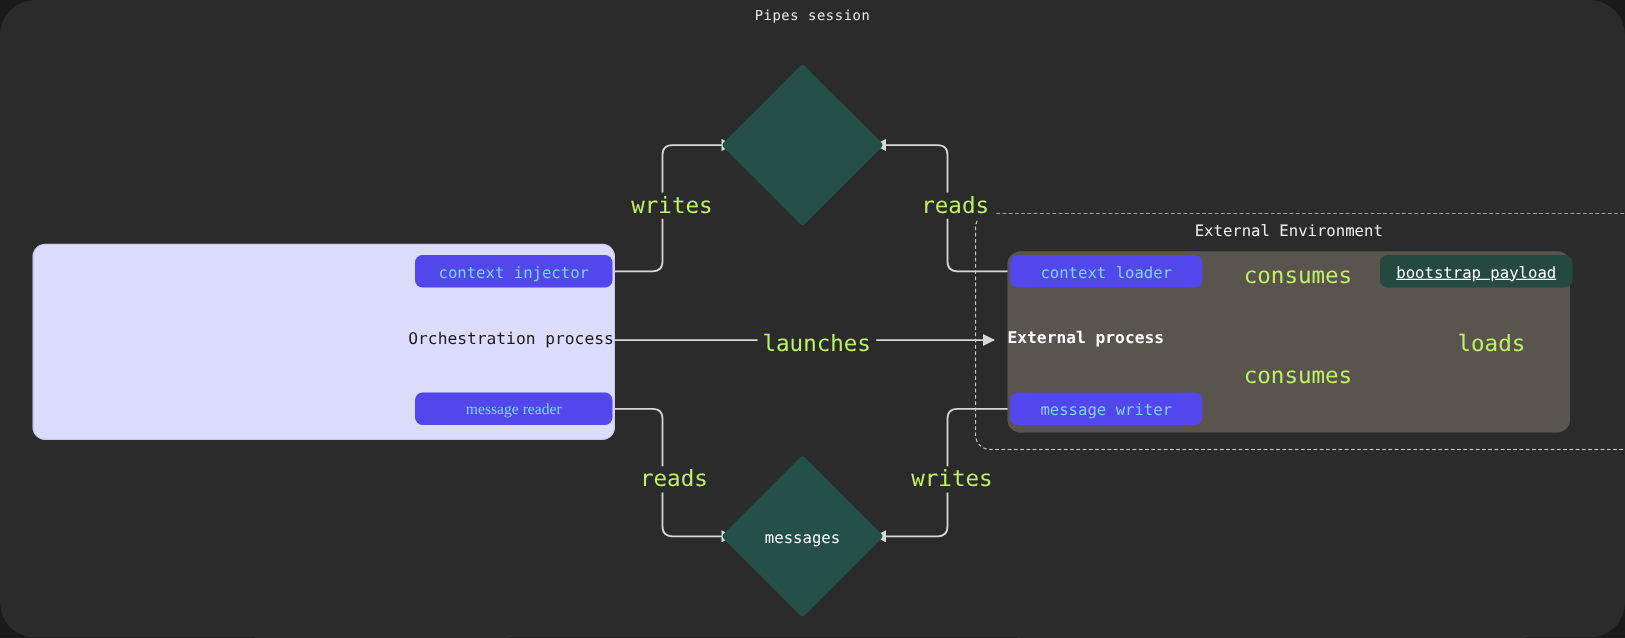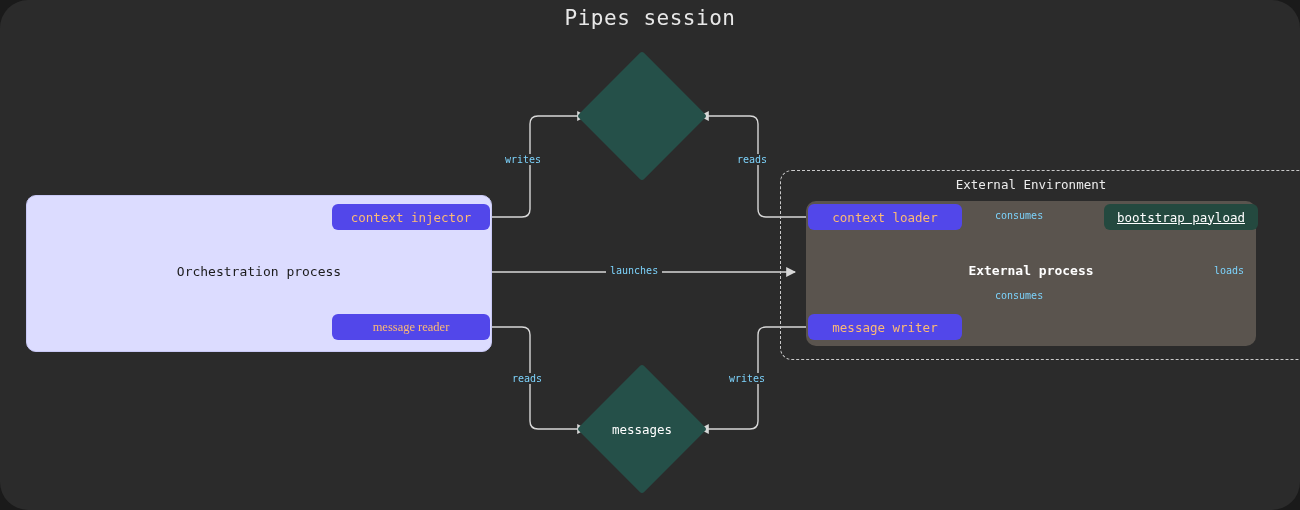--- a/index.html
+++ b/index.html
@@ -26,40 +26,40 @@
     width: 1300px;
     height: 510px;
   }
   .title {
     position: absolute;
     left: 0;
     top: 6px;
     width: 1300px;
     text-align: center;
     color: #e8e8e8;
-    font-size: 21px;
+    font-size: 11px;
     letter-spacing: 0.5px;
   }
   
   .cluster-orch {
     position: absolute;
     left: 26px;
     top: 195px;
     width: 464px;
     height: 155px;
     background: #dcdcff;
     border: 1.5px solid #c8c8f5;
     border-radius: 10px;
   }
   .cluster-orch-label {
     position: absolute;
     left: 0;
     top: 68px;
     width: 464px;
-    text-align: center;
+    text-align: right;
     color: #1b1b1b;
     font-size: 13px;
   }
   
   .cluster-env {
     position: absolute;
     left: 780px;
     top: 170px;
     width: 500px;
     height: 188px;
@@ -84,39 +84,38 @@
     width: 450px;
     height: 145px;
     background: #5a544e;
     border-radius: 10px;
   }
   .cluster-proc-label {
     position: absolute;
     left: 0;
     top: 62px;
     width: 450px;
-    text-align: center;
     color: #ffffff;
     font-size: 13px;
     font-weight: bold;
   }
   
   .node {
     position: absolute;
     display: flex;
     align-items: center;
     justify-content: center;
     font-size: 12.5px;
     border-radius: 6px;
     white-space: nowrap;
     box-sizing: border-box;
   }
   .node.op {
     background: #5247ea;
-    color: #fdba74;
+    color: #7dd3fc;
     height: 26px;
   }
   .node.payload {
     background: #24493f;
     color: #ffffff;
     height: 26px;
   }
   
   .diamond {
     position: absolute;
@@ -129,22 +128,22 @@
   .diamond-label {
     position: absolute;
     text-align: center;
     color: #ffffff;
     font-size: 12.5px;
     line-height: 15px;
     white-space: pre;
   }
   .edge-label {
     position: absolute;
-    color: #7dd3fc;
-    font-size: 10px;
+    color: #bef264;
+    font-size: 18px;
     white-space: nowrap;
     background: #2b2b2b;
     padding: 0 4px;
   }
   .edge-label.on-proc {
     background: #5a544e;
   }
 </style>
 </head>
 <body>
@@ -213,15 +212,15 @@
   <div class="edge-label" style="left:606px; top:265px;">launches</div>
 
   <div class="edge-label" style="left:508px; top:373px;">reads</div>
 
   <div class="edge-label" style="left:725px; top:373px;">writes</div>
 
   <div class="edge-label on-proc" style="left:991px; top:210px;">consumes</div>
 
   <div class="edge-label on-proc" style="left:991px; top:290px;">consumes</div>
 
-  <div class="edge-label on-proc" style="left:1162px; top:265px;margin-left:48px;">loads</div>
+  <div class="edge-label on-proc" style="left:1162px; top:265px;">loads</div>
 
 </div>
 
 </body></html>

